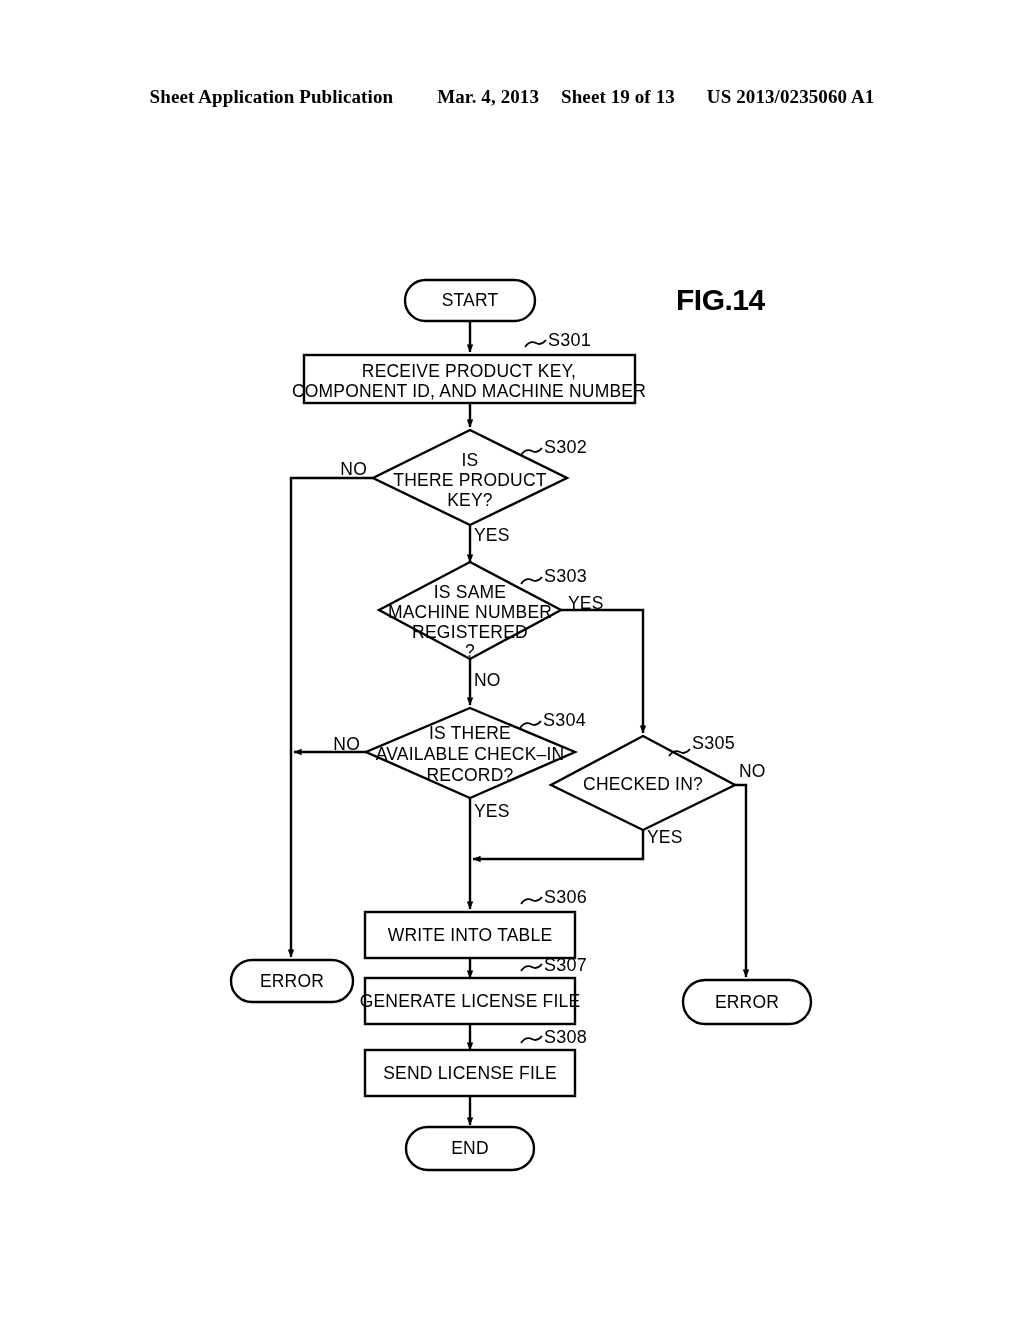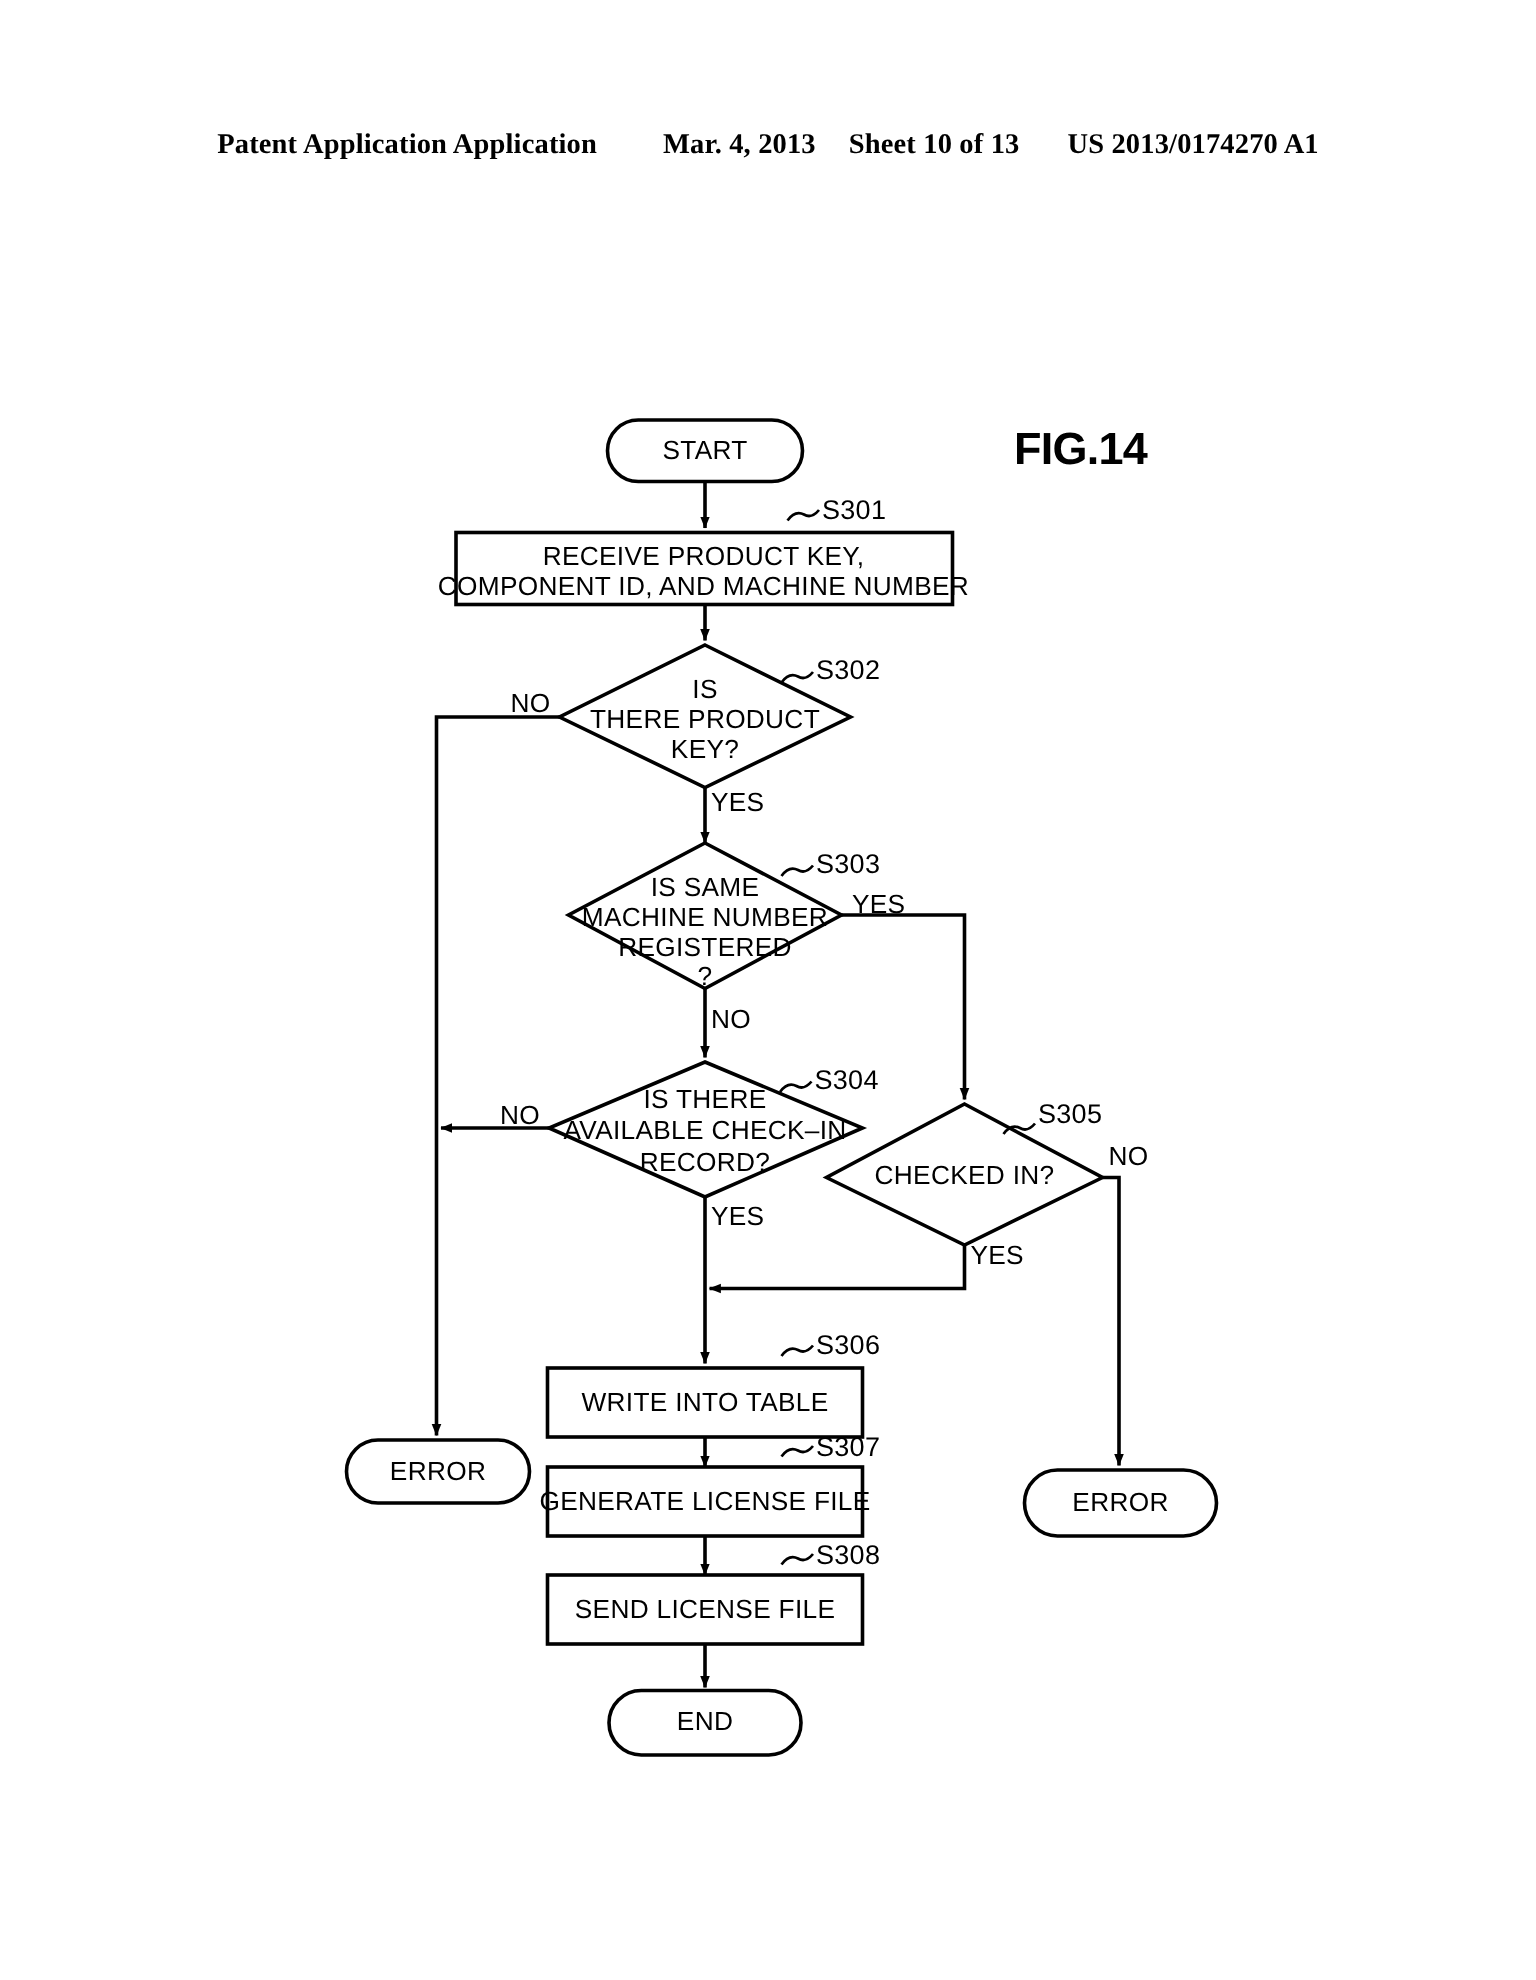--- a/index.html
+++ b/index.html
@@ -101,21 +101,21 @@
   }
   .branch-left  { text-anchor: end; }
   .branch-start { text-anchor: start; }
 </style>
 </head>
 <body>
 
 <div class="page">
 
   <div class="pub-header">
-    <span>Patent Application Application</span><span class="hdr-gap-1"></span><span>Mar. 4, 2013</span><span class="hdr-gap-2"></span><span>Sheet 10 of 13</span><span class="hdr-gap-3"></span><span>US 2013/0174270 A1</span>
+    <span>Sheet Application Publication</span><span class="hdr-gap-1"></span><span>Mar. 4, 2013</span><span class="hdr-gap-2"></span><span>Sheet 19 of 13</span><span class="hdr-gap-3"></span><span>US 2013/0235060 A1</span>
   </div>
 
   <div class="fig-label">FIG.14</div>
 
   <svg id="flow-svg" viewBox="0 0 1024 1320">
     <defs>
       <marker id="arrowhead" markerWidth="9" markerHeight="9" refX="7.6" refY="3.6" orient="auto" markerUnits="userSpaceOnUse">
         <path d="M0,0.4 L8,3.6 L0,6.8 z" fill="#000000"></path>
       </marker>
     </defs>

